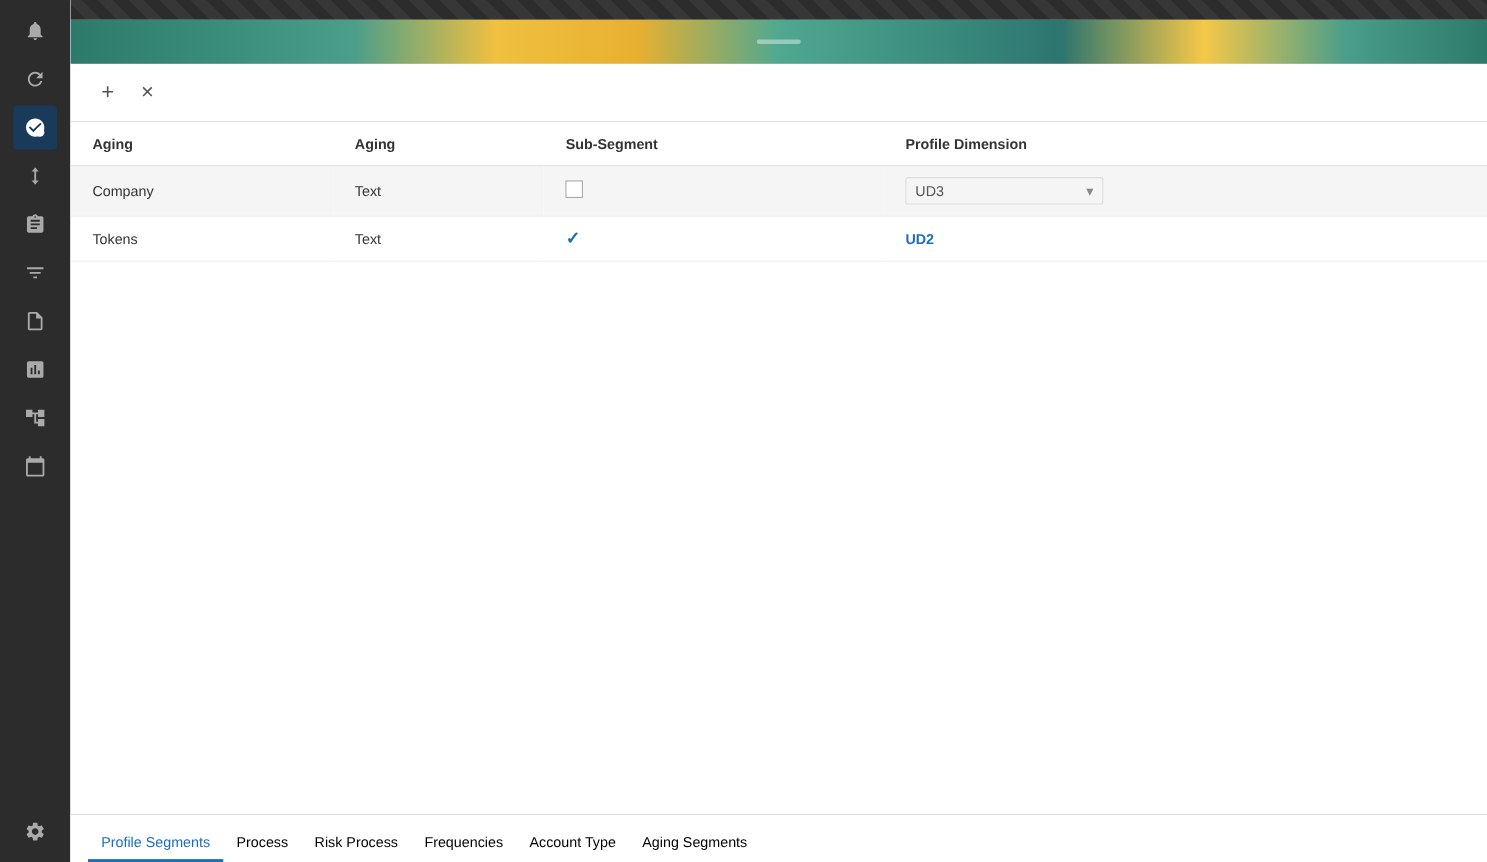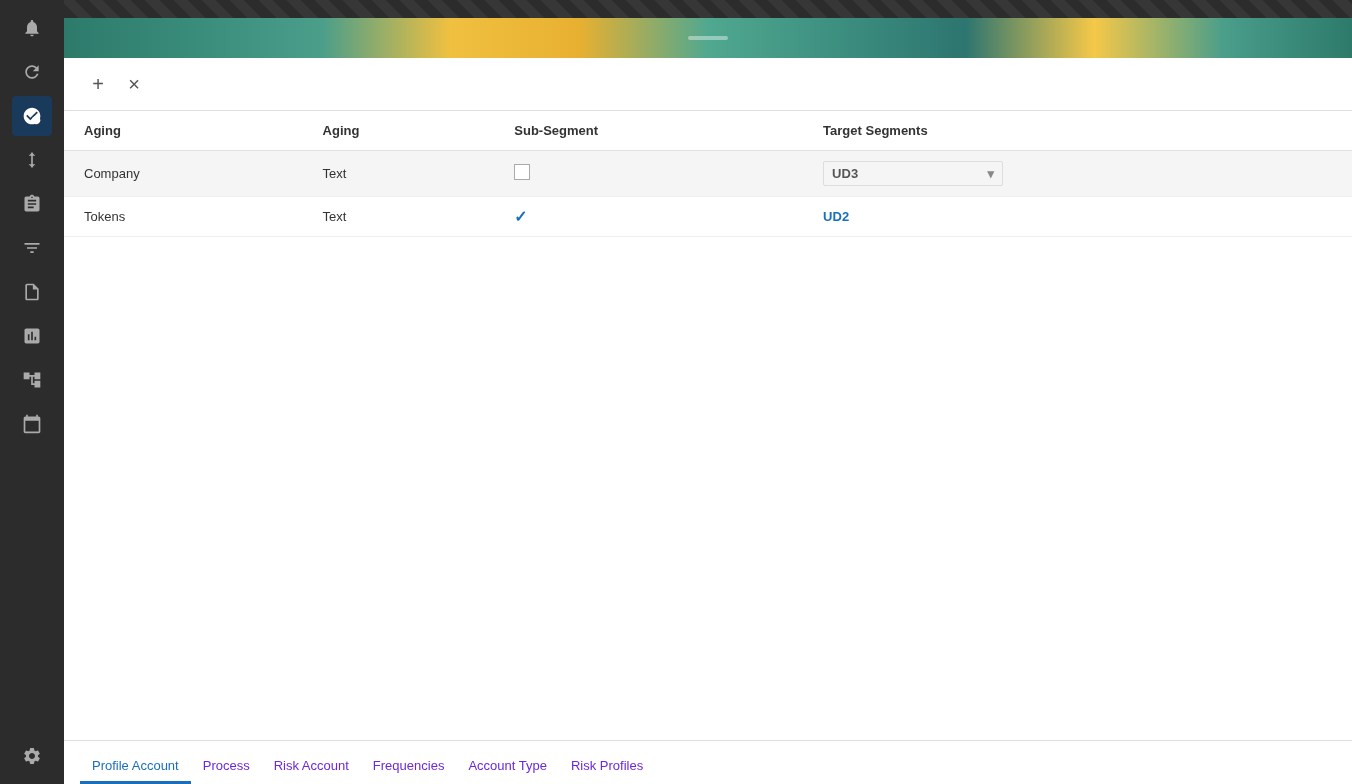--- a/index.html
+++ b/index.html
@@ -133,21 +133,20 @@
       display: inline-block;
     }
     .checkmark {
       color: #1a6fbc;
       font-size: 16px;
       font-weight: bold;
     }
     .target-dimension-cell {
       display: flex;
       gap: 4px;
-      font-weight: bold;
     }
     .target-dimension-select {
       border: 1px solid #ddd;
       background: #f5f5f5;
       padding: 4px 8px;
       font-size: 13px;
       color: #555;
       border-radius: 2px;
       min-width: 180px;
       display: flex;
@@ -179,21 +178,21 @@
       border-bottom: 3px solid transparent;
       color: #1a6fbc;
       white-space: nowrap;
     }
     .tab-item.active {
       color: #1a6fbc;
       border-bottom: 3px solid #1a6fbc;
       font-weight: 500;
     }
     .tab-item:not(.active) {
-      color: #6d28d9;
+      color: #000000;
     }
   </style>
 </head>
 <body>
 
 <div class="sidebar">
   <div class="sidebar-icon">
     <svg viewBox="0 0 24 24">
         <path d="M12 22c1.1 0 2-.9 2-2h-4c0 1.1.9 2 2 2zm6-6v-5c0-3.07-1.64-5.64-4.5-6.32V4c0-.83-.67-1.5-1.5-1.5s-1.5.67-1.5 1.5v.68C7.63 5.36 6 7.92 6 11v5l-2 2v1h16v-1l-2-2z"></path>
       </svg>
@@ -265,21 +264,21 @@
     <button class="toolbar-btn">×</button>
   </div>
 
   <div class="table-container">
     <table>
       <thead>
         <tr>
           <th>Aging</th>
           <th>Aging</th>
           <th>Sub-Segment</th>
-          <th>Target Segments</th>
+          <th>Profile Dimension</th>
         </tr>
       </thead>
       <tbody id="table-body">
       <tr class="selected-row">
             <td>Company</td>
             <td>Text</td>
             <td><span class="checkbox-unchecked"></span></td>
             <td>
       <div class="target-dimension-cell">
         <div class="target-dimension-select">
@@ -293,20 +292,20 @@
             <td>Tokens</td>
             <td>Text</td>
             <td><span class="checkmark">✓</span></td>
             <td><a class="target-dimension-link">UD2</a></td>
           </tr>
         </tbody>
     </table>
   </div>
 
   <div class="bottom-tabs" id="bottom-tabs">
-  <div class="tab-item active">Profile Account</div>
+  <div class="tab-item active">Profile Segments</div>
       <div class="tab-item">Process</div>
-      <div class="tab-item">Risk Account</div>
+      <div class="tab-item">Risk Process</div>
       <div class="tab-item">Frequencies</div>
       <div class="tab-item">Account Type</div>
-      <div class="tab-item">Risk Profiles</div>
+      <div class="tab-item">Aging Segments</div>
     </div>
 </div>
 
 </body></html>

